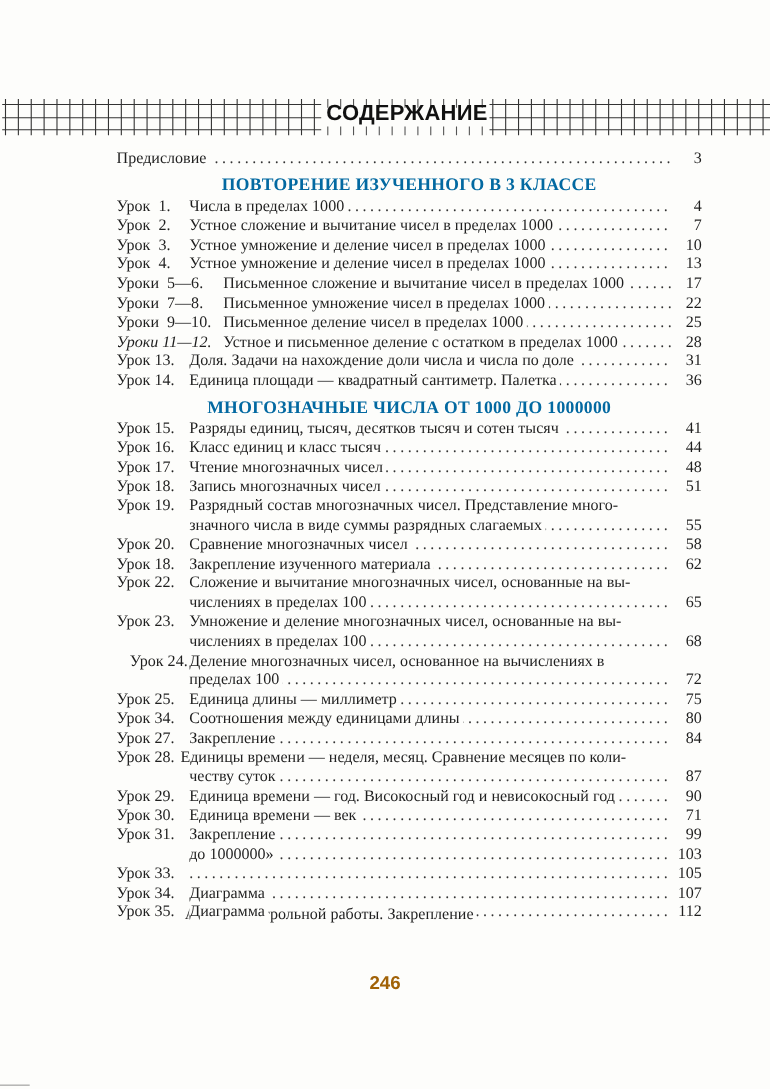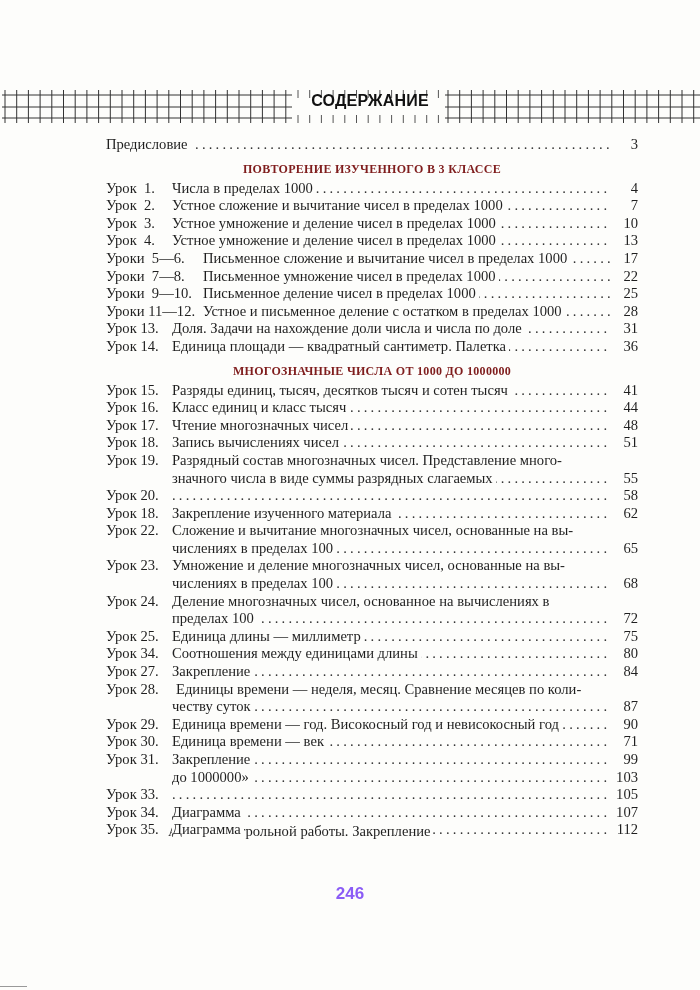--- a/index.html
+++ b/index.html
@@ -1,33 +1,33 @@
 <!DOCTYPE html>
 <html><head>
 <meta charset="utf-8">
 <style>
   html, body { margin:0; padding:0; }
   body { width:700px; height:990px; background:#fdfdfb; position:relative; overflow:hidden;
          font-family:"Liberation Serif", "DejaVu Serif", serif; color:#1f1f1f; }
   .header-grid { position:absolute; left:0; top:88px; width:700px; height:40px; }
   .header-title { position:absolute; left:296px; top:92px; width:148px; text-align:center;
-         font-family:"Liberation Sans", "DejaVu Sans", sans-serif; font-weight:bold; font-size:16px;
+         font-family:"Liberation Sans", "DejaVu Sans", sans-serif; font-weight:bold; font-size:20px;
          color:#111; letter-spacing:0.2px; }
   .toc { position:absolute; left:106px; top:136px; width:532px; font-size:14.6px; }
   .row { position:relative; height:17.6px; line-height:17.6px; white-space:nowrap; }
   .row .lbl { position:absolute; left:0; top:0; }
   .row .ttl { position:absolute; top:0; right:28px; overflow:hidden; }
   .row .ttl .txt { background:#fdfdfb; padding-right:3px; position:relative; z-index:1; }
   .row .leader { position:absolute; top:0; right:28px; left:0; overflow:hidden; color:#333;
          letter-spacing:3.2px; }
   .row .pg { position:absolute; right:0; top:0; text-align:right; }
-  .section { text-align:center; font-weight:bold; font-size:12px; height:26px; line-height:30px;
-         letter-spacing:0.3px; color:#7f1d1d; }
+  .section { text-align:center; font-weight:bold; font-size:16px; height:26px; line-height:30px;
+         letter-spacing:0.3px; color:#0369a1; }
   .page-number { position:absolute; left:320px; top:884px; width:60px; text-align:center;
-         font-family:"Liberation Sans", "DejaVu Sans", sans-serif; font-weight:bold; font-size:17px; color:#8b5cf6; }
+         font-family:"Liberation Sans", "DejaVu Sans", sans-serif; font-weight:bold; font-size:17px; color:#a16207; }
   .corner-mark { position:absolute; left:0; top:986px; width:27px; height:1px; background:#999; }
 </style>
 </head>
 <body>
 
 <svg class="header-grid" viewBox="0 0 700 40" width="700" height="40">
     <line x1="2" x2="292" y1="7" y2="7" stroke="#333" stroke-width="1"></line>
     <line x1="2" x2="292" y1="19" y2="19" stroke="#333" stroke-width="1"></line>
     <line x1="2" x2="292" y1="30" y2="30" stroke="#333" stroke-width="1"></line>
     <line x1="5" x2="5" y1="2" y2="35" stroke="#333" stroke-width="1"></line>
@@ -153,21 +153,21 @@
         <span class="ttl" style="left: 97px;"><span class="txt">Письменное умножение чисел в пределах 1000</span></span>
         <span class="pg">22</span>
       </div>
       <div class="row">
         <span class="lbl" style="white-space: pre;">Уроки  9—10.</span>
         <span class="leader" style="left: 97px;">........................................................................................................................................................................................................</span>
         <span class="ttl" style="left: 97px;"><span class="txt">Письменное деление чисел в пределах 1000</span></span>
         <span class="pg">25</span>
       </div>
       <div class="row">
-        <span class="lbl" style="white-space: pre;">Уроки 11—12.</span>
+        <span class="lbl" style="white-space: pre; font-style: italic;">Уроки 11—12.</span>
         <span class="leader" style="left: 97px;">........................................................................................................................................................................................................</span>
         <span class="ttl" style="left: 97px;"><span class="txt">Устное и письменное деление с остатком в пределах 1000</span></span>
         <span class="pg">28</span>
       </div>
       <div class="row">
         <span class="lbl" style="white-space: pre;">Урок 13.</span>
         <span class="leader" style="left: 66px;">........................................................................................................................................................................................................</span>
         <span class="ttl" style="left: 66px;"><span class="txt">Доля. Задачи на нахождение доли числа и числа по доле</span></span>
         <span class="pg">31</span>
       </div>
@@ -192,35 +192,36 @@
       </div>
       <div class="row">
         <span class="lbl" style="white-space: pre;">Урок 17.</span>
         <span class="leader" style="left: 66px;">........................................................................................................................................................................................................</span>
         <span class="ttl" style="left: 66px;"><span class="txt">Чтение многозначных чисел</span></span>
         <span class="pg">48</span>
       </div>
       <div class="row">
         <span class="lbl" style="white-space: pre;">Урок 18.</span>
         <span class="leader" style="left: 66px;">........................................................................................................................................................................................................</span>
-        <span class="ttl" style="left: 66px;"><span class="txt">Запись вычислениях чисел</span></span>
+        <span class="ttl" style="left: 66px;"><span class="txt">Запись многозначных чисел</span></span>
         <span class="pg">51</span>
       </div>
       <div class="row">
         <span class="lbl" style="white-space: pre;">Урок 19.</span>
         <span class="ttl" style="left: 66px; right: 0px; text-align: justify;"><span class="txt">Разрядный состав многозначных чисел. Представление много-</span></span>
       </div>
       <div class="row">
         <span class="leader" style="left: 66px;">........................................................................................................................................................................................................</span>
         <span class="ttl" style="left: 66px;"><span class="txt">значного числа в виде суммы разрядных слагаемых</span></span>
         <span class="pg">55</span>
       </div>
       <div class="row">
         <span class="lbl" style="white-space: pre;">Урок 20.</span>
         <span class="leader" style="left: 66px;">........................................................................................................................................................................................................</span>
+        <span class="ttl" style="left: 66px;"><span class="txt">Сравнение многозначных чисел</span></span>
         <span class="pg">58</span>
       </div>
       <div class="row">
         <span class="lbl" style="white-space: pre;">Урок 18.</span>
         <span class="leader" style="left: 66px;">........................................................................................................................................................................................................</span>
         <span class="ttl" style="left: 66px;"><span class="txt">Закрепление изученного материала</span></span>
         <span class="pg">62</span>
       </div>
       <div class="row">
         <span class="lbl" style="white-space: pre;">Урок 22.</span>
@@ -234,21 +235,21 @@
       <div class="row">
         <span class="lbl" style="white-space: pre;">Урок 23.</span>
         <span class="ttl" style="left: 66px; right: 0px; text-align: justify;"><span class="txt">Умножение и деление многозначных чисел, основанные на вы-</span></span>
       </div>
       <div class="row">
         <span class="leader" style="left: 66px;">........................................................................................................................................................................................................</span>
         <span class="ttl" style="left: 66px;"><span class="txt">числениях в пределах 100</span></span>
         <span class="pg">68</span>
       </div>
       <div class="row">
-        <span class="lbl" style="white-space: pre;">Урок 24.</span>
+        <span class="lbl" style="white-space: pre; margin-left: 12px;">Урок 24.</span>
         <span class="ttl" style="left: 66px; right: 0px; text-align: justify;"><span class="txt">Деление многозначных чисел, основанное на вычислениях в</span></span>
       </div>
       <div class="row">
         <span class="leader" style="left: 66px;">........................................................................................................................................................................................................</span>
         <span class="ttl" style="left: 66px;"><span class="txt">пределах 100</span></span>
         <span class="pg">72</span>
       </div>
       <div class="row">
         <span class="lbl" style="white-space: pre;">Урок 25.</span>
         <span class="leader" style="left: 66px;">........................................................................................................................................................................................................</span>
@@ -262,21 +263,21 @@
         <span class="pg">80</span>
       </div>
       <div class="row">
         <span class="lbl" style="white-space: pre;">Урок 27.</span>
         <span class="leader" style="left: 66px;">........................................................................................................................................................................................................</span>
         <span class="ttl" style="left: 66px;"><span class="txt">Закрепление</span></span>
         <span class="pg">84</span>
       </div>
       <div class="row">
         <span class="lbl" style="white-space: pre;">Урок 28.</span>
-        <span class="ttl" style="left: 70px; right: 0px; text-align: justify;"><span class="txt">Единицы времени — неделя, месяц. Сравнение месяцев по коли-</span></span>
+        <span class="ttl" style="left: 58px; right: 0px; text-align: justify;"><span class="txt">Единицы времени — неделя, месяц. Сравнение месяцев по коли-</span></span>
       </div>
       <div class="row">
         <span class="leader" style="left: 66px;">........................................................................................................................................................................................................</span>
         <span class="ttl" style="left: 66px;"><span class="txt">честву суток</span></span>
         <span class="pg">87</span>
       </div>
       <div class="row">
         <span class="lbl" style="white-space: pre;">Урок 29.</span>
         <span class="leader" style="left: 66px;">........................................................................................................................................................................................................</span>
         <span class="ttl" style="left: 66px;"><span class="txt">Единица времени — год. Високосный год и невисокосный год</span></span>

